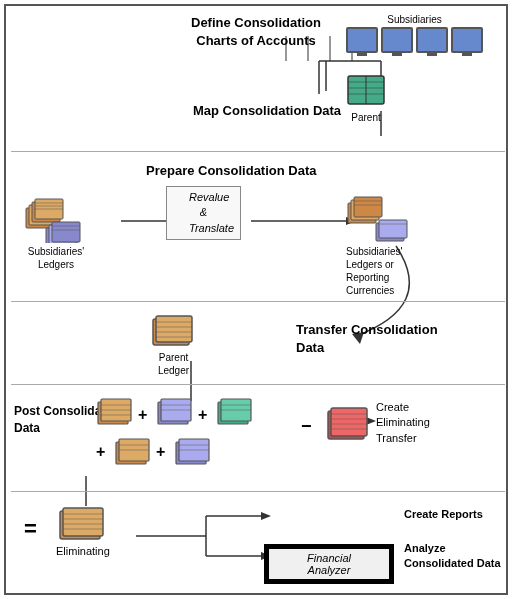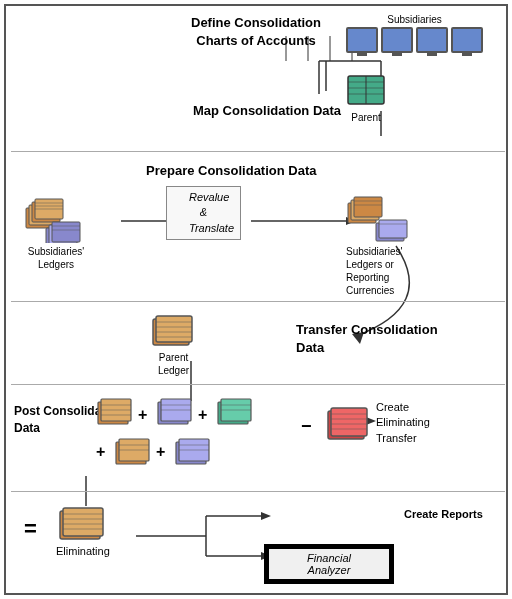--- a/index.html
+++ b/index.html
@@ -321,16 +321,18 @@
       <div style="font-size:11px;">Eliminating</div>
     </div>
 
 
     <div class="italic-box" style="position:absolute; left:258px; top:48px; width:130px; background:#f0f0f0; border:5px solid #000000;">
       <span>Financial Analyzer</span>
     </div>
 
     <div style="position:absolute; left:398px; top:12px; font-size:11px; font-weight:bold;">Create Reports</div>
 
+    <div style="position:absolute; left:398px; top:45px; font-size:11px; font-weight:bold; white-space:pre-line; line-height:1.4;">Analyze
+Consolidated Data</div>
 
   </div>
 
 </div>
 
 </body></html>

